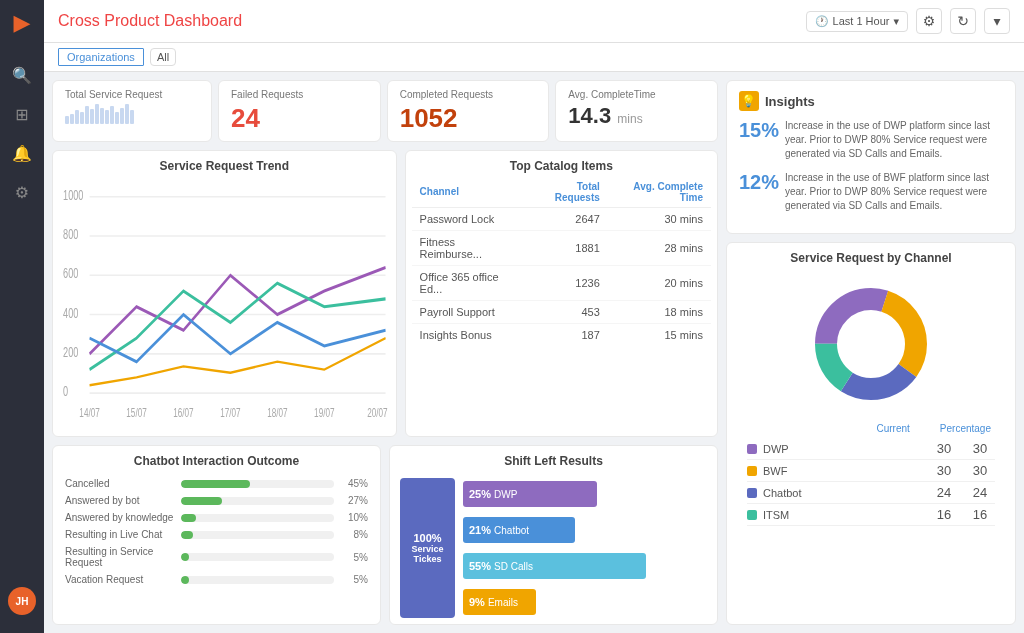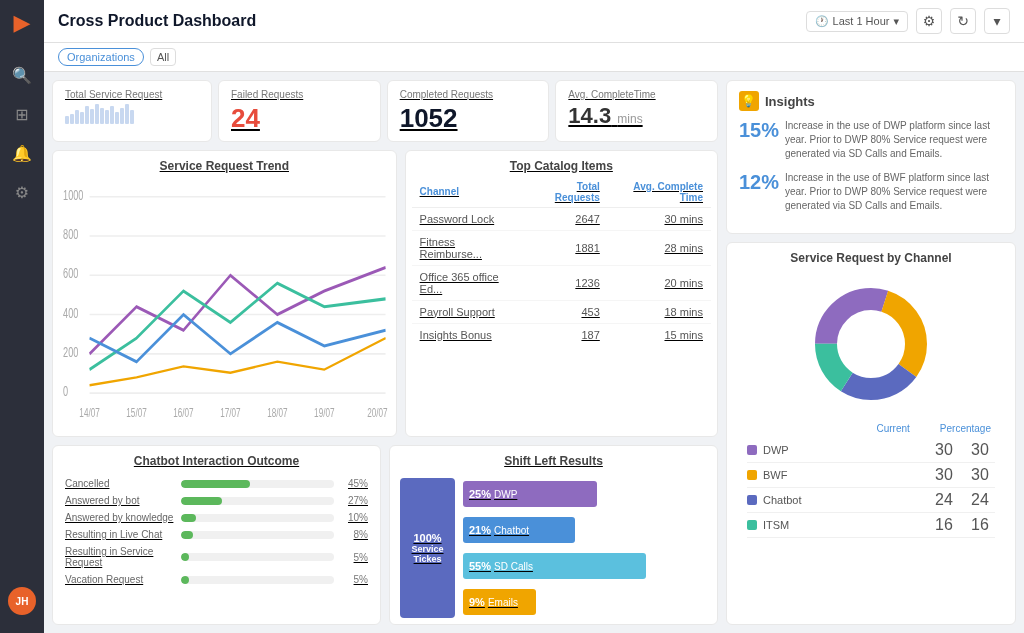--- a/index.html
+++ b/index.html
@@ -30,21 +30,21 @@
     
     .header {
       background: #fff;
       padding: 8px 14px;
       display: flex;
       align-items: center;
       justify-content: space-between;
       border-bottom: 1px solid #e0e0e0;
       flex-shrink: 0;
     }
-    .header-title { font-size: 16px; font-weight: 700; color: #0f172a; }
+    .header-title { font-size: 16px; font-weight: 400; color: #ef4444; }
     .header-controls { display: flex; align-items: center; gap: 8px; }
     .header-controls .time-btn {
       border: 1px solid #ddd; border-radius: 4px; padding: 3px 8px;
       font-size: 11px; background: #fff; color: #555; cursor: pointer;
       display: flex; align-items: center; gap: 4px;
     }
     .header-controls .icon-btn {
       width: 26px; height: 26px; border: 1px solid #ddd; border-radius: 4px;
       background: #fff; display: flex; align-items: center; justify-content: center;
       cursor: pointer; color: #555; font-size: 14px;
@@ -54,33 +54,33 @@
     .filter-bar {
       background: #fff;
       padding: 5px 14px;
       display: flex;
       align-items: center;
       gap: 6px;
       border-bottom: 1px solid #e0e0e0;
       flex-shrink: 0;
     }
     .filter-tag {
-      border: 1px solid #4a90d9; border-radius: 9px; padding: 2px 8px;
+      border: 1px solid #4a90d9; border-radius: 1px; padding: 2px 8px;
       font-size: 11px; color: #4a90d9; cursor: pointer;
     }
     .filter-select {
       border: 1px solid #ddd; border-radius: 4px; padding: 2px 6px;
       font-size: 11px; color: #555; background: #fff; cursor: pointer;
     }
 
     
     .content { display: flex; flex: 1; overflow: hidden; padding: 8px; gap: 8px; }
 
     
-    .left-panel { flex: 1; display: flex; flex-direction: column; gap: 8px; overflow: hidden; text-decoration: underline; }
+    .left-panel { flex: 1; display: flex; flex-direction: column; gap: 8px; overflow: hidden; }
 
     
     .metrics-row { display: flex; gap: 6px; flex-shrink: 0; }
     .metric-card {
       background: #fff; border-radius: 6px; padding: 8px 12px;
       flex: 1; border: 1px solid #e8e8e8;
     }
     .metric-card .metric-label { font-size: 10px; color: #777; margin-bottom: 4px; }
     .metric-card .metric-value { font-size: 26px; font-weight: 700; line-height: 1.1; }
     .metric-card.total .metric-value { color: #333; }
@@ -113,21 +113,21 @@
     .insight-pct { font-size: 20px; font-weight: 700; color: #4a90d9; min-width: 38px; }
     .insight-text { font-size: 10px; color: #666; line-height: 1.4; }
 
     
     .donut-container { display: flex; justify-content: center; align-items: center; padding: 8px 0; }
     .channel-legend { padding: 6px 12px; }
     .legend-header { display: flex; justify-content: flex-end; gap: 30px; font-size: 10px; color: #4a90d9; margin-bottom: 4px; padding-right: 4px; }
     .legend-row { display: flex; align-items: center; gap: 6px; padding: 3px 0; border-bottom: 1px solid #f0f0f0; }
     .legend-dot { width: 10px; height: 10px; border-radius: 2px; flex-shrink: 0; }
     .legend-label { flex: 1; font-size: 11px; color: #555; }
-    .legend-val { width: 30px; text-align: center; font-size: 16px; color: #555; }
+    .legend-val { width: 30px; text-align: center; font-size: 13px; color: #555; }
 
     
     .catalog-card { flex: 1; overflow: hidden; }
     .catalog-table { width: 100%; border-collapse: collapse; }
     .catalog-table th { font-size: 10px; color: #4a90d9; font-weight: 600; padding: 4px 8px; text-align: left; border-bottom: 1px solid #eee; }
     .catalog-table th.right { text-align: right; }
     .catalog-table td { font-size: 11px; color: #555; padding: 5px 8px; border-bottom: 1px solid #f5f5f5; }
     .catalog-table td.right { text-align: right; }
     .catalog-table tr:last-child td { border-bottom: none; }
 
@@ -211,21 +211,21 @@
         </div>
 
 
         <div class="metric-card failed">
           <div class="metric-label">Failed Requests</div>
           <div class="metric-value" style="color:#e74c3c">24</div>
         </div>
 
         <div class="metric-card completed">
           <div class="metric-label">Completed Requests</div>
-          <div class="metric-value" style="color:#0f172a">1052</div>
+          <div class="metric-value" style="color:#c2410c">1052</div>
         </div>
 
         <div class="metric-card avgtime">
           <div class="metric-label">Avg. CompleteTime</div>
           <div class="metric-value" style="color:#333;font-size:22px">
             <span>14.3</span> <span style="font-size:12px;font-weight:400;color:#999">mins</span>
           </div>
         </div>
       </div>
 

